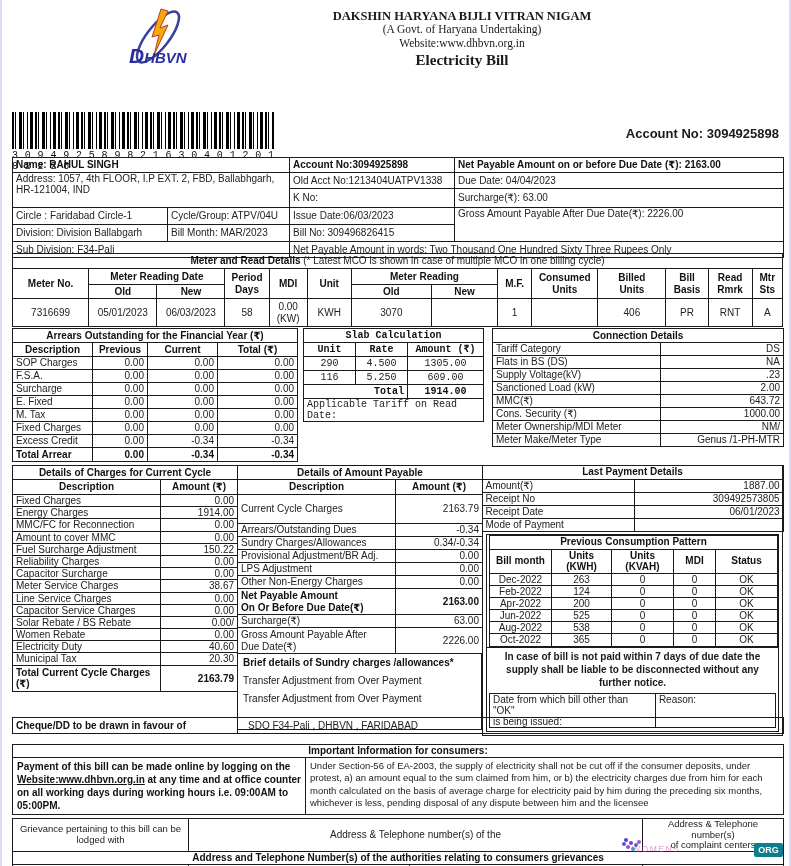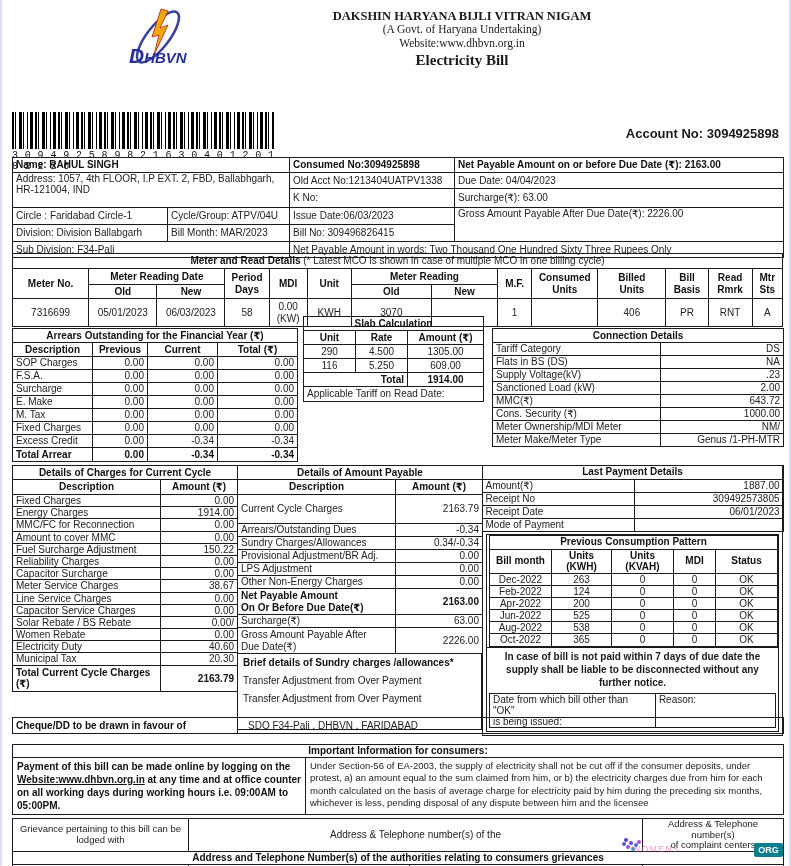--- a/index.html
+++ b/index.html
@@ -64,21 +64,21 @@
     <table class="tight">
       <colgroup>
           <col style="width:155px">
           <col style="width:122px">
           <col style="width:165px">
           <col style="width:329px">
         </colgroup>
       <tbody>
           <tr style="height:15px">
         <td colspan="2" class="b">Name:  RAHUL SINGH</td>
-        <td class="b">Consumed No:3094925898</td>
+        <td class="b">Account No:3094925898</td>
         <td class="b">Net Payable Amount on or before Due Date (₹):  2163.00</td>
       </tr>
       <tr style="height:16px">
         <td colspan="2" rowspan="2" style="vertical-align:top;">Address: 1057, 4th FLOOR, I.P EXT. 2, FBD, Ballabhgarh, HR-121004, IND</td>
         <td>Old Acct No:1213404UATPV1338</td>
         <td>Due Date: 04/04/2023</td>
       </tr>
       <tr style="height:19px">
         <td>K No:</td>
         <td>Surcharge(₹):  63.00</td>
@@ -207,21 +207,21 @@
           </tr>
 
           <tr style="height:13px">
             <td>Surcharge</td>
             <td class="r">0.00</td>
             <td class="r">0.00</td>
             <td class="r">0.00</td>
           </tr>
 
           <tr style="height:13px">
-            <td>E. Make</td>
+            <td>E. Fixed</td>
             <td class="r">0.00</td>
             <td class="r">0.00</td>
             <td class="r">0.00</td>
           </tr>
 
           <tr style="height:13px">
             <td>M. Tax</td>
             <td class="r">0.00</td>
             <td class="r">0.00</td>
             <td class="r">0.00</td>
@@ -245,21 +245,21 @@
         <tr style="height:14px">
           <td class="b">Total Arrear</td>
           <td class="b r">0.00</td>
           <td class="b r">-0.34</td>
           <td class="b r">-0.34</td>
         </tr>
       </tbody>
     </table>
   </div>
 
-  <div class="abs" style="left:301px;top:316px;width:180px;">
+  <div class="abs" style="left:301px;top:328px;width:180px;font-family:Liberation Mono, monospace;">
     <table class="tight">
       <colgroup>
           <col style="width:52px">
           <col style="width:52px">
           <col style="width:76px">
         </colgroup>
       <tbody>
           <tr style="height:14px">
             <td colspan="3" class="b c">Slab Calculation</td>
           </tr>

